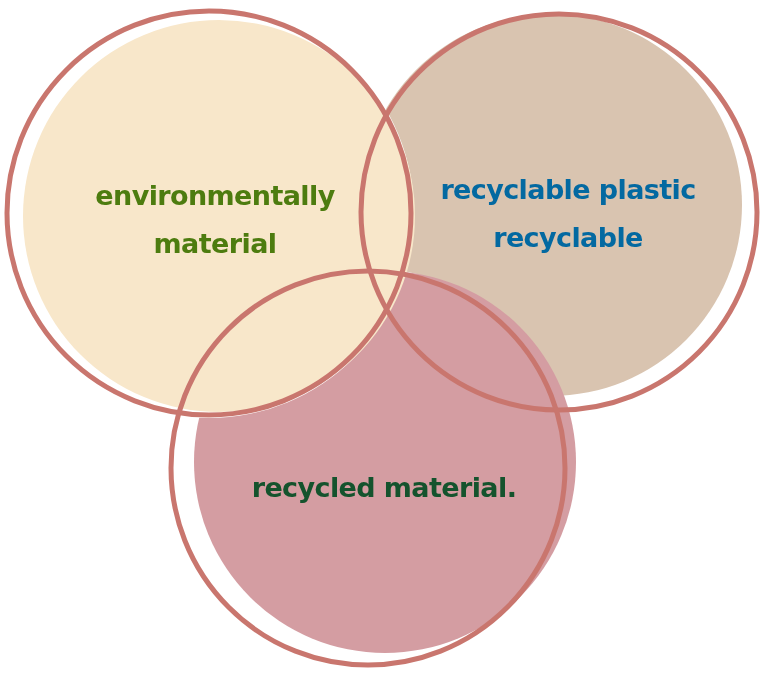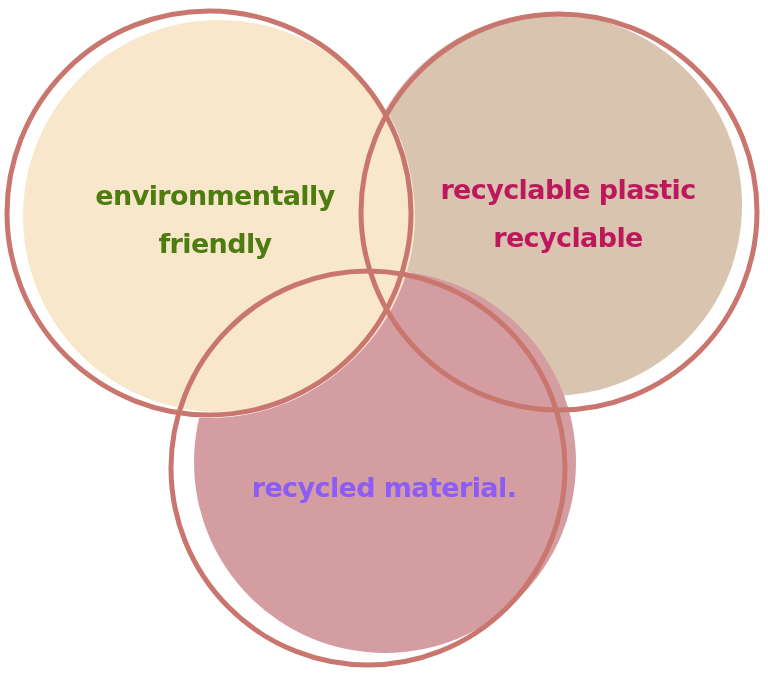--- a/index.html
+++ b/index.html
@@ -59,25 +59,25 @@
     <circle cx="209" cy="213" r="205" fill="#ffffff"></circle>
     <circle cx="219" cy="216" r="196" fill="#f8e7ca"></circle>
 
     <circle cx="209" cy="213" r="202" fill="none" stroke-width="5" stroke="#c9766e"></circle>
     <circle cx="559" cy="212" r="198" fill="none" stroke-width="5" stroke="#c9766e"></circle>
     <circle cx="368" cy="468" r="197" fill="none" stroke-width="5" stroke="#c9766e"></circle>
   </svg>
 
   <div class="venn-label" id="label-env" style="color: #4d7c0f;">
     <span class="line">environmentally</span>
-    <span class="line">friendly</span>
+    <span class="line">material</span>
   </div>
 
-  <div class="venn-label" id="label-pack" style="color: #be185d;">
+  <div class="venn-label" id="label-pack" style="color: #0369a1;">
     <span class="line">recyclable plastic</span>
     <span class="line">recyclable</span>
   </div>
 
-  <div class="venn-label" id="label-mat" style="color: #8b5cf6;">
+  <div class="venn-label" id="label-mat" style="color: #14532d;">
     <span class="line">recycled material.</span>
   </div>
 
 </div>
 
 </body></html>

